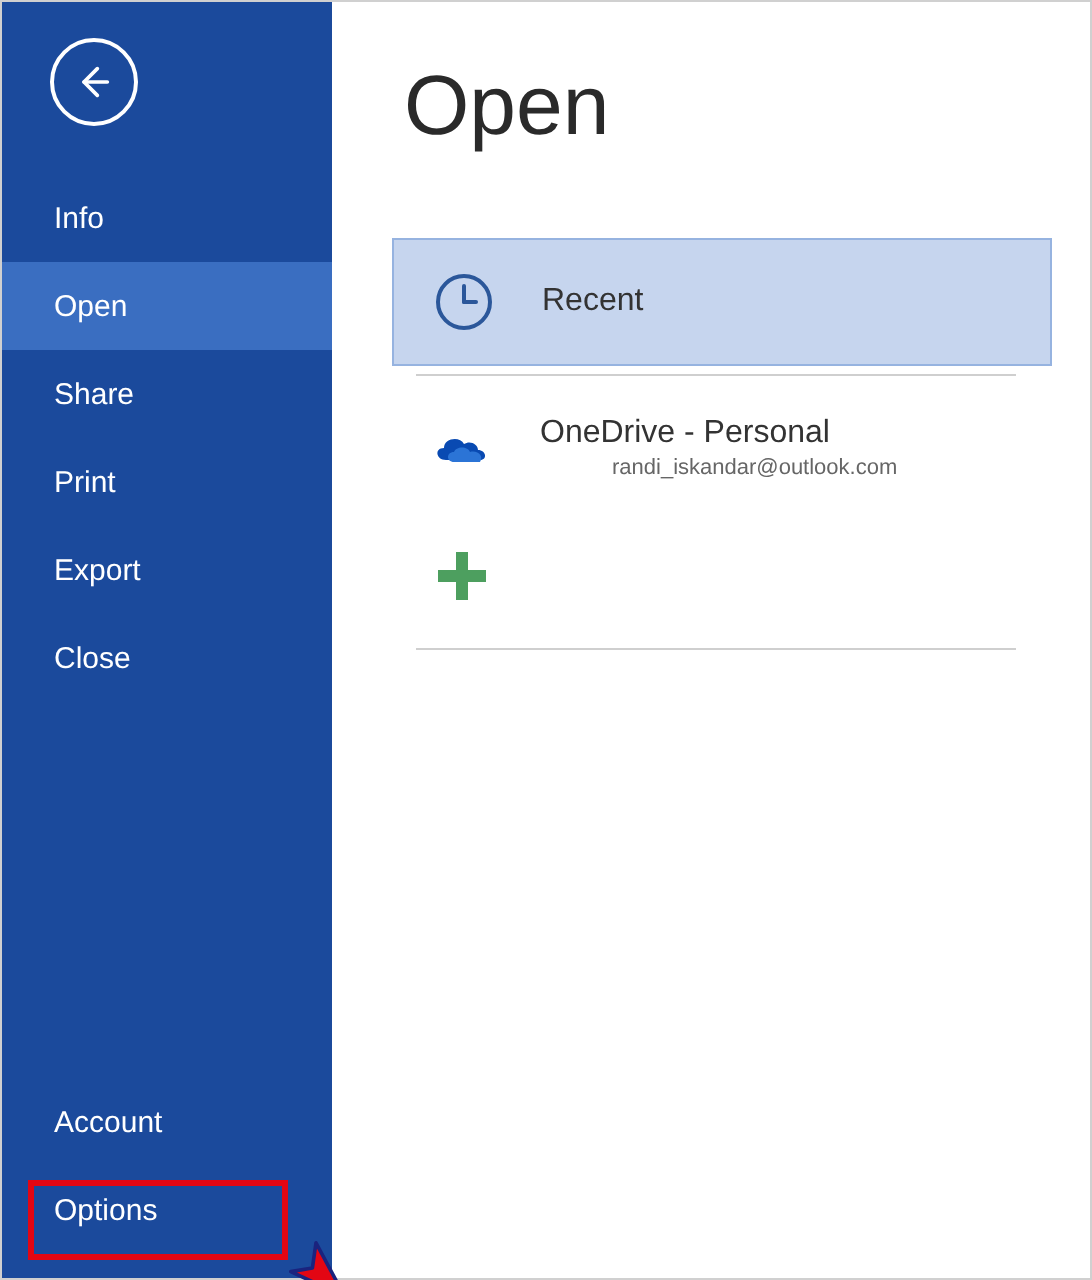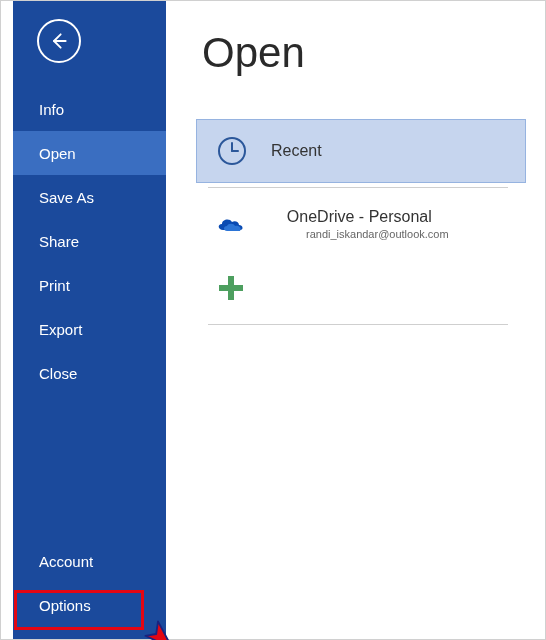--- a/index.html
+++ b/index.html
@@ -12,26 +12,25 @@
     position: relative;
   }
   .app {
     display: flex;
     width: 546px;
     height: 640px;
     border: 1px solid #d0d0d0;
   }
   
   .sidebar {
-    width: 153px;
+    width: 165px;
     background: #1b4a9c;
     display: flex;
     flex-direction: column;
     padding-top: 18px;
-    margin-left: 12px;
   }
   .back-btn {
     width: 44px;
     height: 44px;
     border: 2px solid #fff;
     border-radius: 50%;
     margin-left: 24px;
     margin-bottom: 24px;
     display: flex;
     align-items: center;
@@ -82,21 +81,21 @@
   }
   .loc-icon {
     width: 34px;
     height: 34px;
     display: flex;
     align-items: center;
     justify-content: center;
     margin-right: 22px;
     flex-shrink: 0;
   }
-  .loc-text { display: flex; flex-direction: column; align-items: center; }
+  .loc-text { display: flex; flex-direction: column; }
   .loc-label { font-size: 16px; color: #333; }
   .loc-sub { font-size: 11px; color: #666; margin-top: 2px; margin-left: 36px; }
   .divider {
     border: none;
     border-top: 1px solid #cfcfcf;
     margin: 4px 0 4px 12px;
     width: 300px;
   }
   
   .highlight-box {
@@ -129,23 +128,20 @@
         <path d="M14 4 L6 12 L14 20" stroke="#fff" stroke-width="2.2" fill="none" stroke-linecap="round" stroke-linejoin="round"></path>
         <line x1="6" y1="12" x2="20" y2="12" stroke="#fff" stroke-width="2.2" stroke-linecap="round"></line>
       </svg>
     </div>
 
     <div class="nav-item">
       <span>Info</span>
     </div>
     <div class="nav-item selected">
       <span>Open</span>
-    </div>
-    <div class="nav-item">
-      <span>Save As</span>
     </div>
     <div class="nav-item">
       <span>Share</span>
     </div>
     <div class="nav-item">
       <span>Print</span>
     </div>
     <div class="nav-item">
       <span>Export</span>
     </div>

